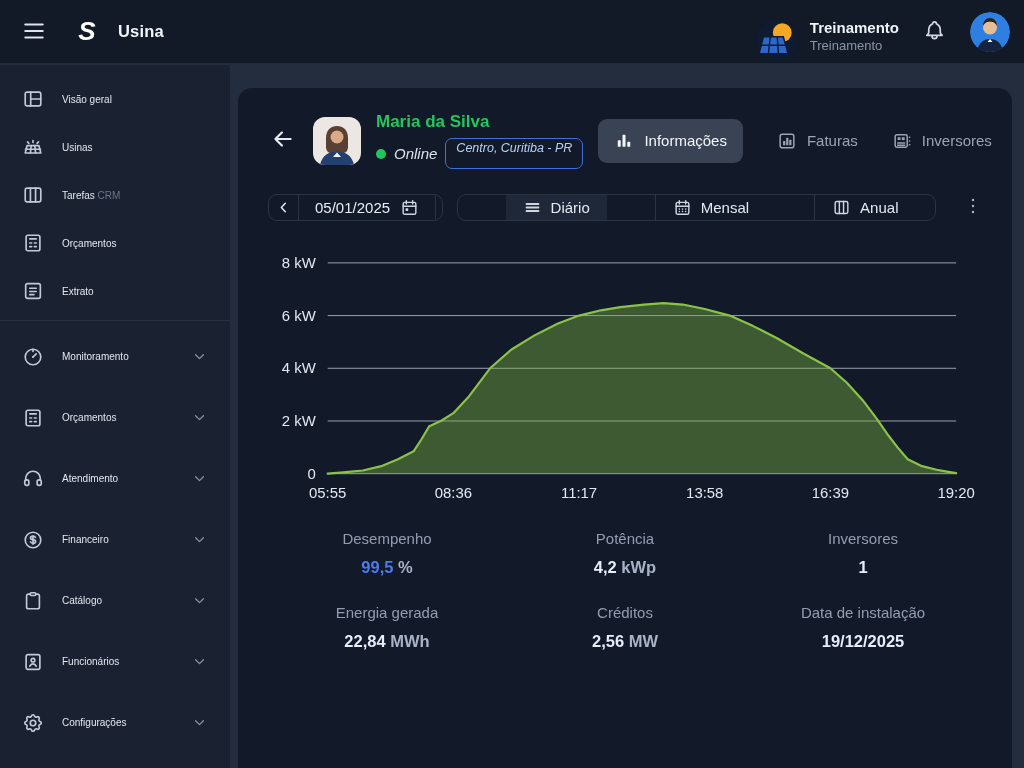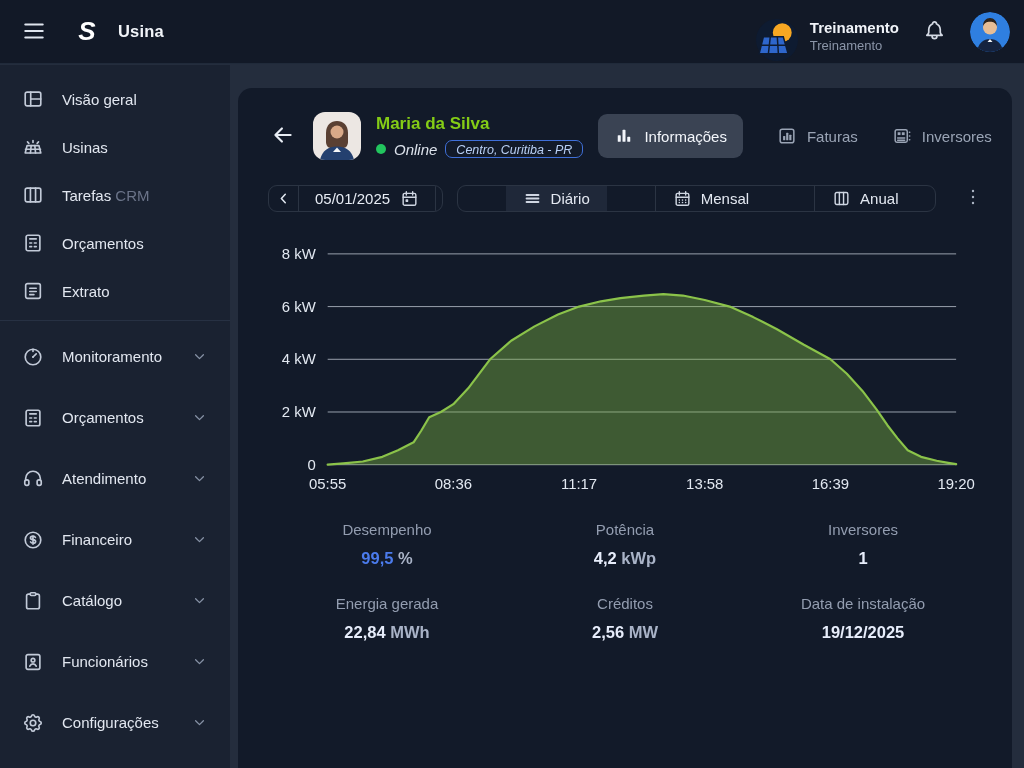--- a/index.html
+++ b/index.html
@@ -33,45 +33,45 @@
   .bell-btn svg { width:23px; height:23px; }
   .user-avatar { width:40px; height:40px; border-radius:50%; overflow:hidden; cursor:pointer; }
 
   
   .sidebar {
     position:absolute; top:65px; left:0; width:230px; bottom:0;
     background:#1a2231; padding-top:10px; overflow:hidden;
   }
   .side-item {
     display:flex; align-items:center; gap:18px; height:48px; padding:0 22px;
-    color:#e2e7f0; font-size:15px; font-weight:500; cursor:pointer;
+    color:#e2e7f0; font-size:10px; font-weight:500; cursor:pointer;
   }
   .side-item.grp { height:61px; }
   .side-item .icn { width:22px; height:22px; color:#c2cad8; flex:none; }
   .side-item .chev { margin-left:auto; width:17px; height:17px; color:#8792a6; }
   .suffix { color:#6b7489; }
   .divider { height:1px; background:#273143; margin:5px 0; }
 
   
   .main-card {
     position:absolute; left:238px; top:88px; width:774px; height:700px;
     background:#121a29; border-radius:14px; padding:24px 30px;
   }
 
   .profile-row { display:flex; align-items:center; gap:15px; }
   .back-btn { width:30px; height:30px; background:none; border:none; padding:0;
     color:#e8edf4; cursor:pointer; flex:none; }
   .back-btn svg { width:26px; height:26px; }
   .client-avatar { width:48px; height:48px; border-radius:12px; overflow:hidden; flex:none; }
-  .client-name { font-size:17px; font-weight:700; color:#84cc16; }
+  .client-name { font-size:17px; font-weight:700; color:#22c55e; }
   .status-row { display:flex; align-items:center; gap:8px; margin-top:6px;font-style:italic; }
   .online-dot { width:10px; height:10px; border-radius:50%; flex:none; }
   .online-label { font-size:15px; color:#dde3ec; }
   .loc-badge { border:1px solid #3f6fd8; color:#b9d0f5; font-size:12.5px;
-    padding:2px 10px 0; border-radius:7px; white-space:nowrap; cursor:default; }
+    padding:2px 10px 13px; border-radius:7px; white-space:nowrap; cursor:default; }
   .profile-tabs { margin-left:auto; display:flex; align-items:center; gap:34px; }
   .tab { display:flex; align-items:center; gap:10px; background:none; border:none;
     color:#9aa4b5; font-size:15px; font-weight:500; font-family:inherit;
     padding:12px 0; cursor:pointer; }
   .tab .icn { width:20px; height:20px; }
   .tab.active { background:#3a4353; color:#f3f6fb; padding:12px 16px; border-radius:9px; }
 
   .controls-row { display:flex; align-items:center; margin-top:18px; gap:14px; }
   .seg { display:flex; align-items:stretch; border:1px solid #2b3443; border-radius:9px;
     overflow:hidden; height:27px; }

